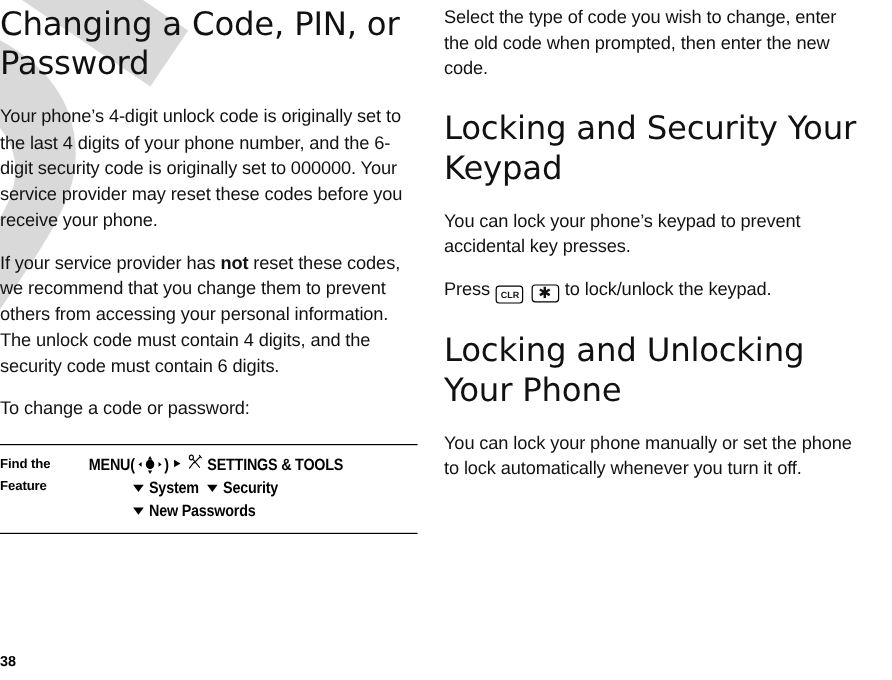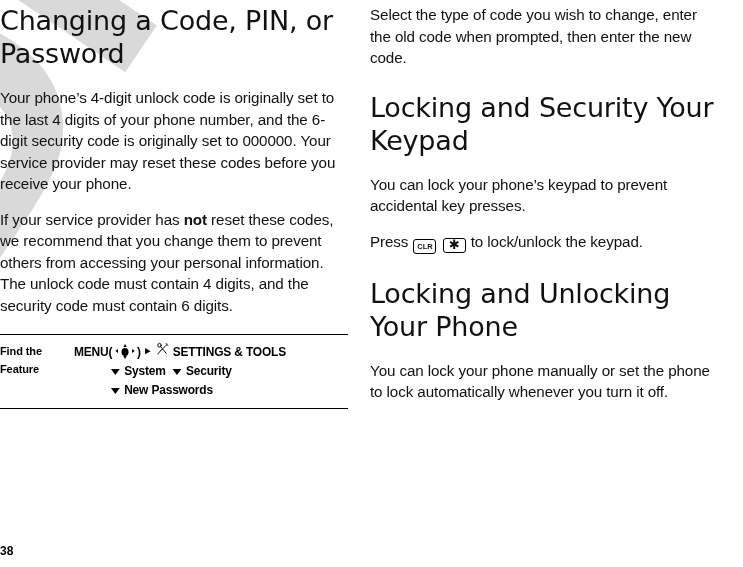--- a/index.html
+++ b/index.html
@@ -224,20 +224,21 @@
 <div id="page">
 
   <div class="column" id="col-left">
 
     <h1 class="chapter-heading">Changing a Code, PIN, or Password</h1>
 
     <p class="body-text">Your phone’s 4-digit unlock code is originally set to the last 4 digits of your phone number, and the 6-digit security code is originally set to 000000. Your service provider may reset these codes before you receive your phone.</p>
 
     <p class="body-text"><span>If your service provider has </span><b>not</b><span> reset these codes, we recommend that you change them to prevent others from accessing your personal information. The unlock code must contain 4 digits, and the security code must contain 6 digits.</span></p>
 
+    <p class="body-text">To change a code or password:</p>
 
     <div class="fff-table">
       <div class="fff-label">
         <div>Find the</div>
         <div>Feature</div>
       </div>
 
       <div class="fff-path">
 
         <div class="fff-row">

